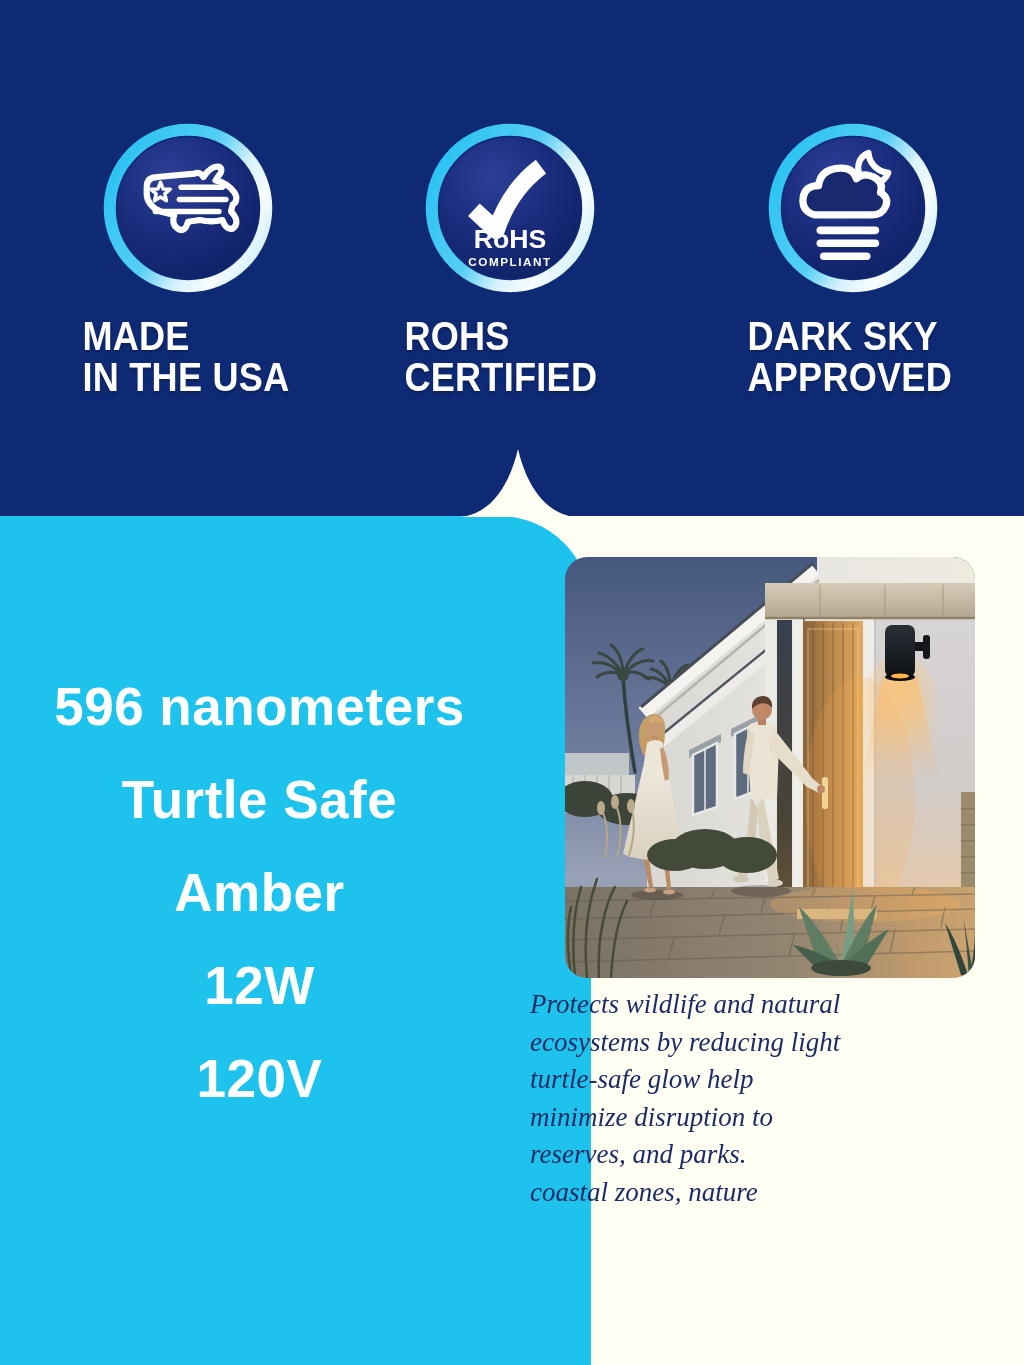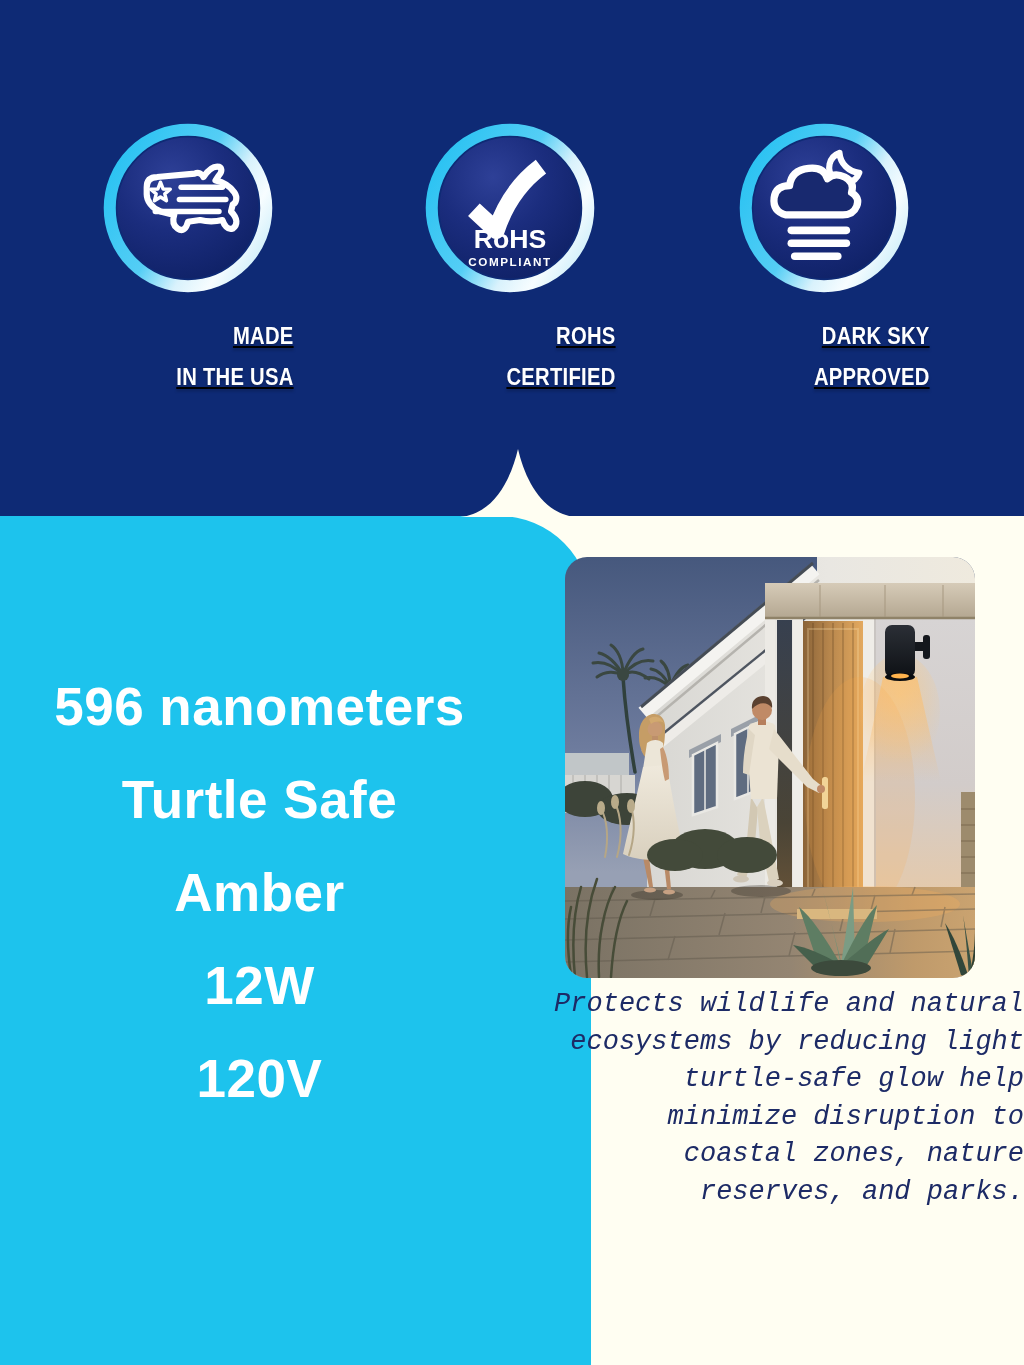--- a/index.html
+++ b/index.html
@@ -4,44 +4,44 @@
 <style>
   html,body{margin:0;padding:0;}
   body{width:1024px;height:1365px;position:relative;overflow:hidden;
        background:#fffef2;font-family:"Liberation Sans",sans-serif;}
 
   
   .top-navy{position:absolute;left:0;top:0;width:1024px;height:516px;background:#0e2a75;}
   .notch{position:absolute;left:460px;top:449px;width:116px;height:68px;z-index:3;}
 
   
-  .badge{position:absolute;top:122px;width:172px;text-align:right;text-decoration:underline;}
-  .badge-usa{left:102px;} .badge-rohs{left:424px;} .badge-sky{left:738px;}
+  .badge{position:absolute;top:122px;width:172px;text-align:left;}
+  .badge-usa{left:102px;} .badge-rohs{left:424px;} .badge-sky{left:767px;}
   .badge svg.seal{width:172px;height:172px;display:block;}
   .badge-label{position:relative;left:-34px;width:240px;margin-top:22px;
-     color:#ffffff;font-weight:bold;font-size:23px;line-height:41px;
+     color:#ffffff;font-weight:bold;font-size:41px;line-height:41px;
      letter-spacing:.3px;text-shadow:0 2px 3px rgba(0,0,0,.25);}
   .badge-label span{display:block;transform:scaleX(.88);}
 
   
   .cyan-panel{position:absolute;left:0;top:516px;width:591px;height:849px;
       background:#1dc3ed;border-top-right-radius:92px;}
   .specs{position:absolute;left:0;top:144px;width:519px;}
   .spec-line{height:93px;display:flex;align-items:center;justify-content:center;
       color:#ffffff;font-weight:bold;font-size:53px;letter-spacing:.5px;}
 
   
   .photo{position:absolute;left:565px;top:557px;width:410px;height:421px;
       border-radius:22px;overflow:hidden;}
   .photo svg{display:block;}
 
   
   .description{position:absolute;left:530px;top:986px;width:494px;
-      font-family:Liberation Mono, monospace;font-style:italic;
-      font-size:27px;line-height:37.5px;color:#1d2b66;text-align:right;}
+      font-family:Liberation Serif, serif;font-style:italic;
+      font-size:27px;line-height:37.5px;color:#1d2b66;text-align:left;}
   .description span{display:block;}
 </style>
 </head>
 <body>
 
 <div class="page">
 
   <div class="top-navy">
 
     <div class="badge badge-usa">
@@ -401,17 +401,17 @@
         <path d="M404,421 C410,396 410,378 410,366 L410,421 Z" fill="#2c4034"></path>
       </g>
     </svg>
   </div>
 
   <div class="description">
     <span>Protects wildlife and natural</span>
     <span>ecosystems by reducing light</span>
     <span>turtle-safe glow help</span>
     <span>minimize disruption to</span>
+    <span>reserves, and parks.</span>
     <span>coastal zones, nature</span>
-    <span>reserves, and parks.</span>
   </div>
 
 </div>
 
 </body></html>

